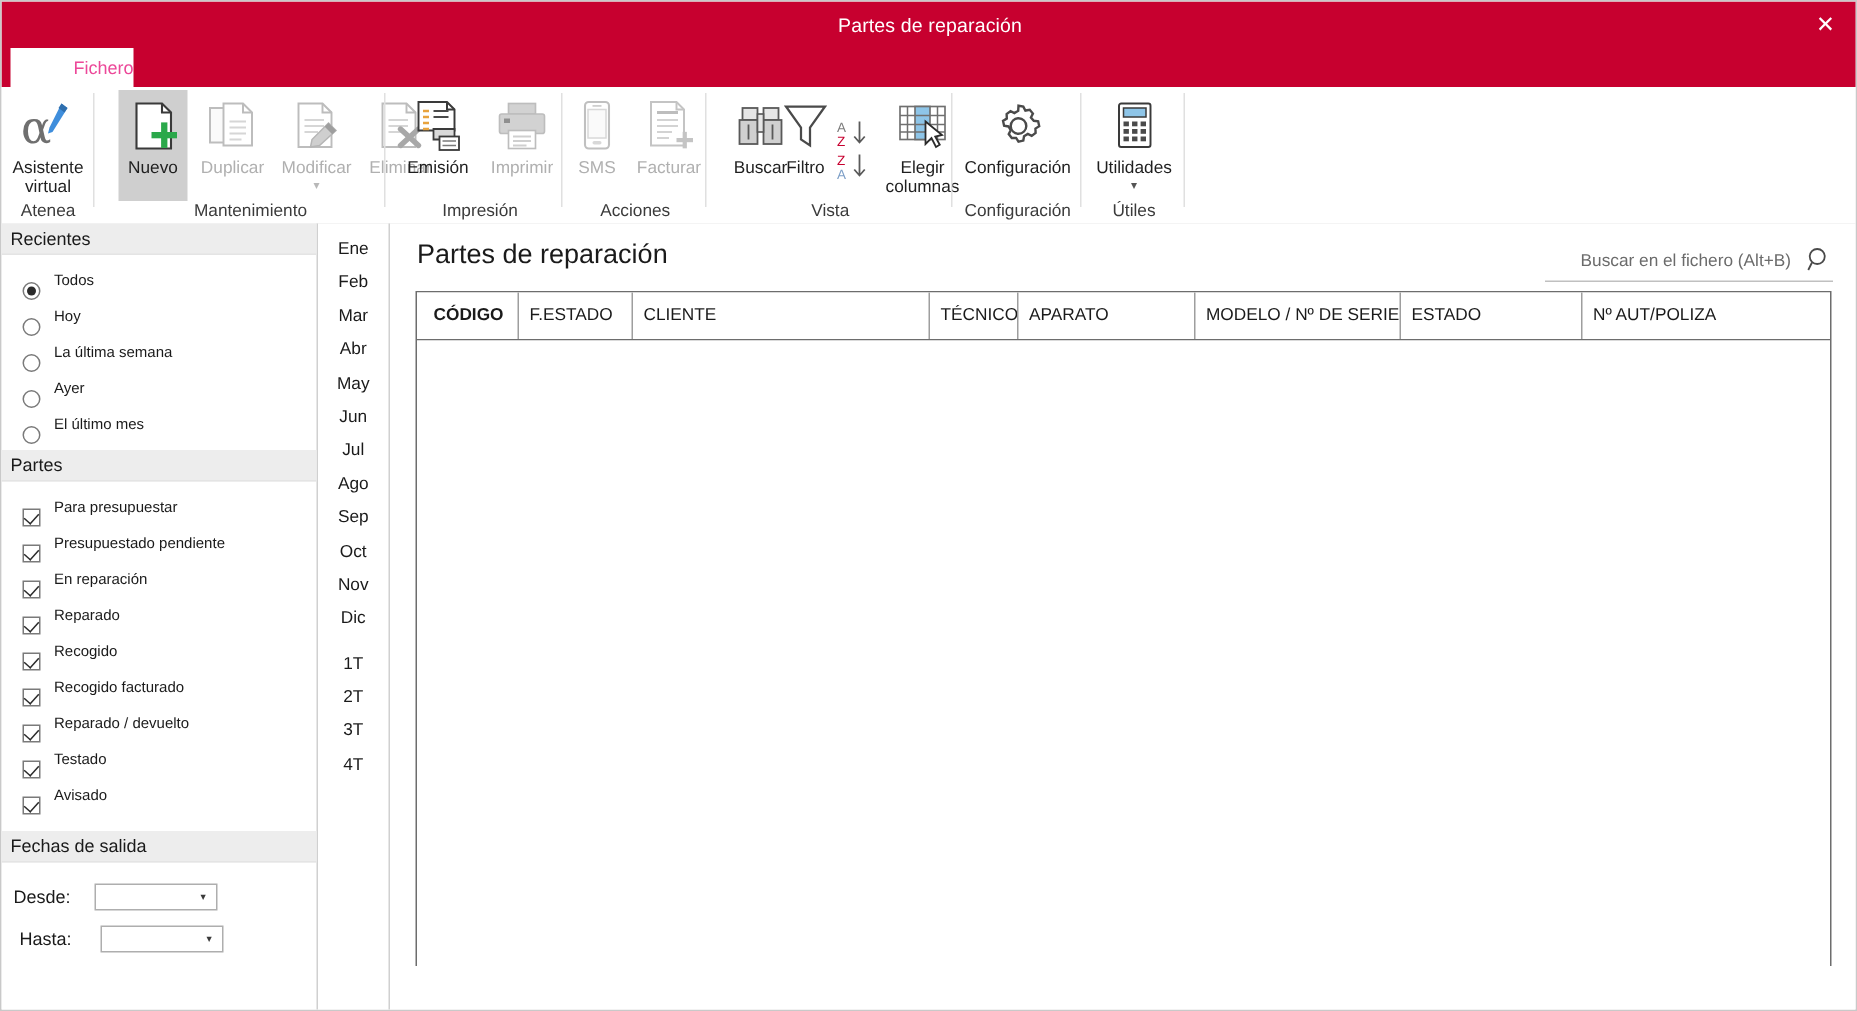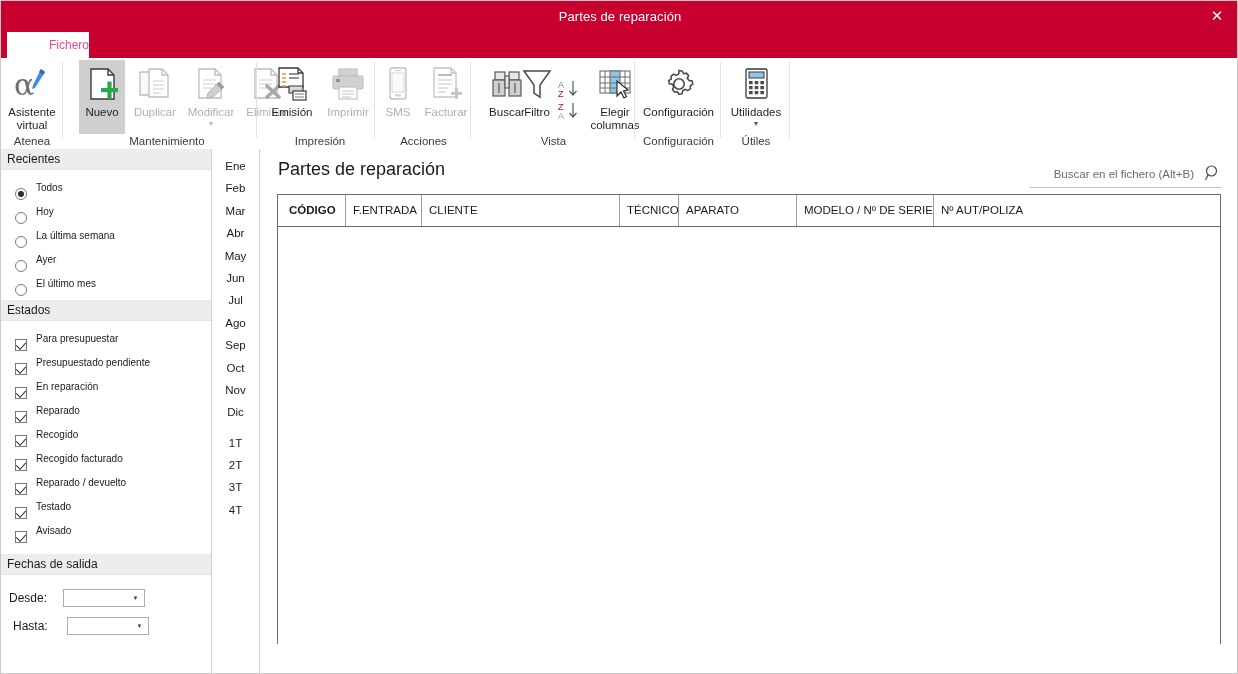--- a/index.html
+++ b/index.html
@@ -435,21 +435,21 @@
       <div class="opt">
         <span class="radio"></span>
         <span>Ayer</span>
       </div>
       <div class="opt">
         <span class="radio"></span>
         <span>El último mes</span>
       </div>
     </div>
 
-    <div class="sechead">Estados</div>
+    <div class="sechead">Partes</div>
     <div class="optlist">
       <div class="opt">
         <span class="chk on"></span>
         <span>Para presupuestar</span>
       </div>
       <div class="opt">
         <span class="chk on"></span>
         <span>Presupuestado pendiente</span>
       </div>
       <div class="opt">
@@ -530,24 +530,25 @@
         <svg width="18" height="18" viewBox="0 0 18 18">
           <circle cx="7.5" cy="7" r="5" fill="none" stroke="#4a4a4a" stroke-width="1.2"></circle>
           <line x1="4" y1="11" x2="1.5" y2="16" stroke="#4a4a4a" stroke-width="1.2"></line>
         </svg>
       </span>
     </div>
 
     <div class="grid">
       <div class="gridhead">
         <div class="gh bold" style="width:68px">CÓDIGO</div>
-        <div class="gh" style="width:76px">F.ENTRADA</div>
+        <div class="gh" style="width:76px">F.ESTADO</div>
         <div class="gh" style="width:198px">CLIENTE</div>
         <div class="gh" style="width:59px">TÉCNICO</div>
         <div class="gh" style="width:118px">APARATO</div>
         <div class="gh" style="width:137px">MODELO / Nº DE SERIE:</div>
+        <div class="gh" style="width:121px">ESTADO</div>
         <div class="gh last" style="width:165px">Nº AUT/POLIZA</div>
       </div>
       <div class="gridbody"></div>
     </div>
   </div>
 
 </div>
 
 </body></html>

